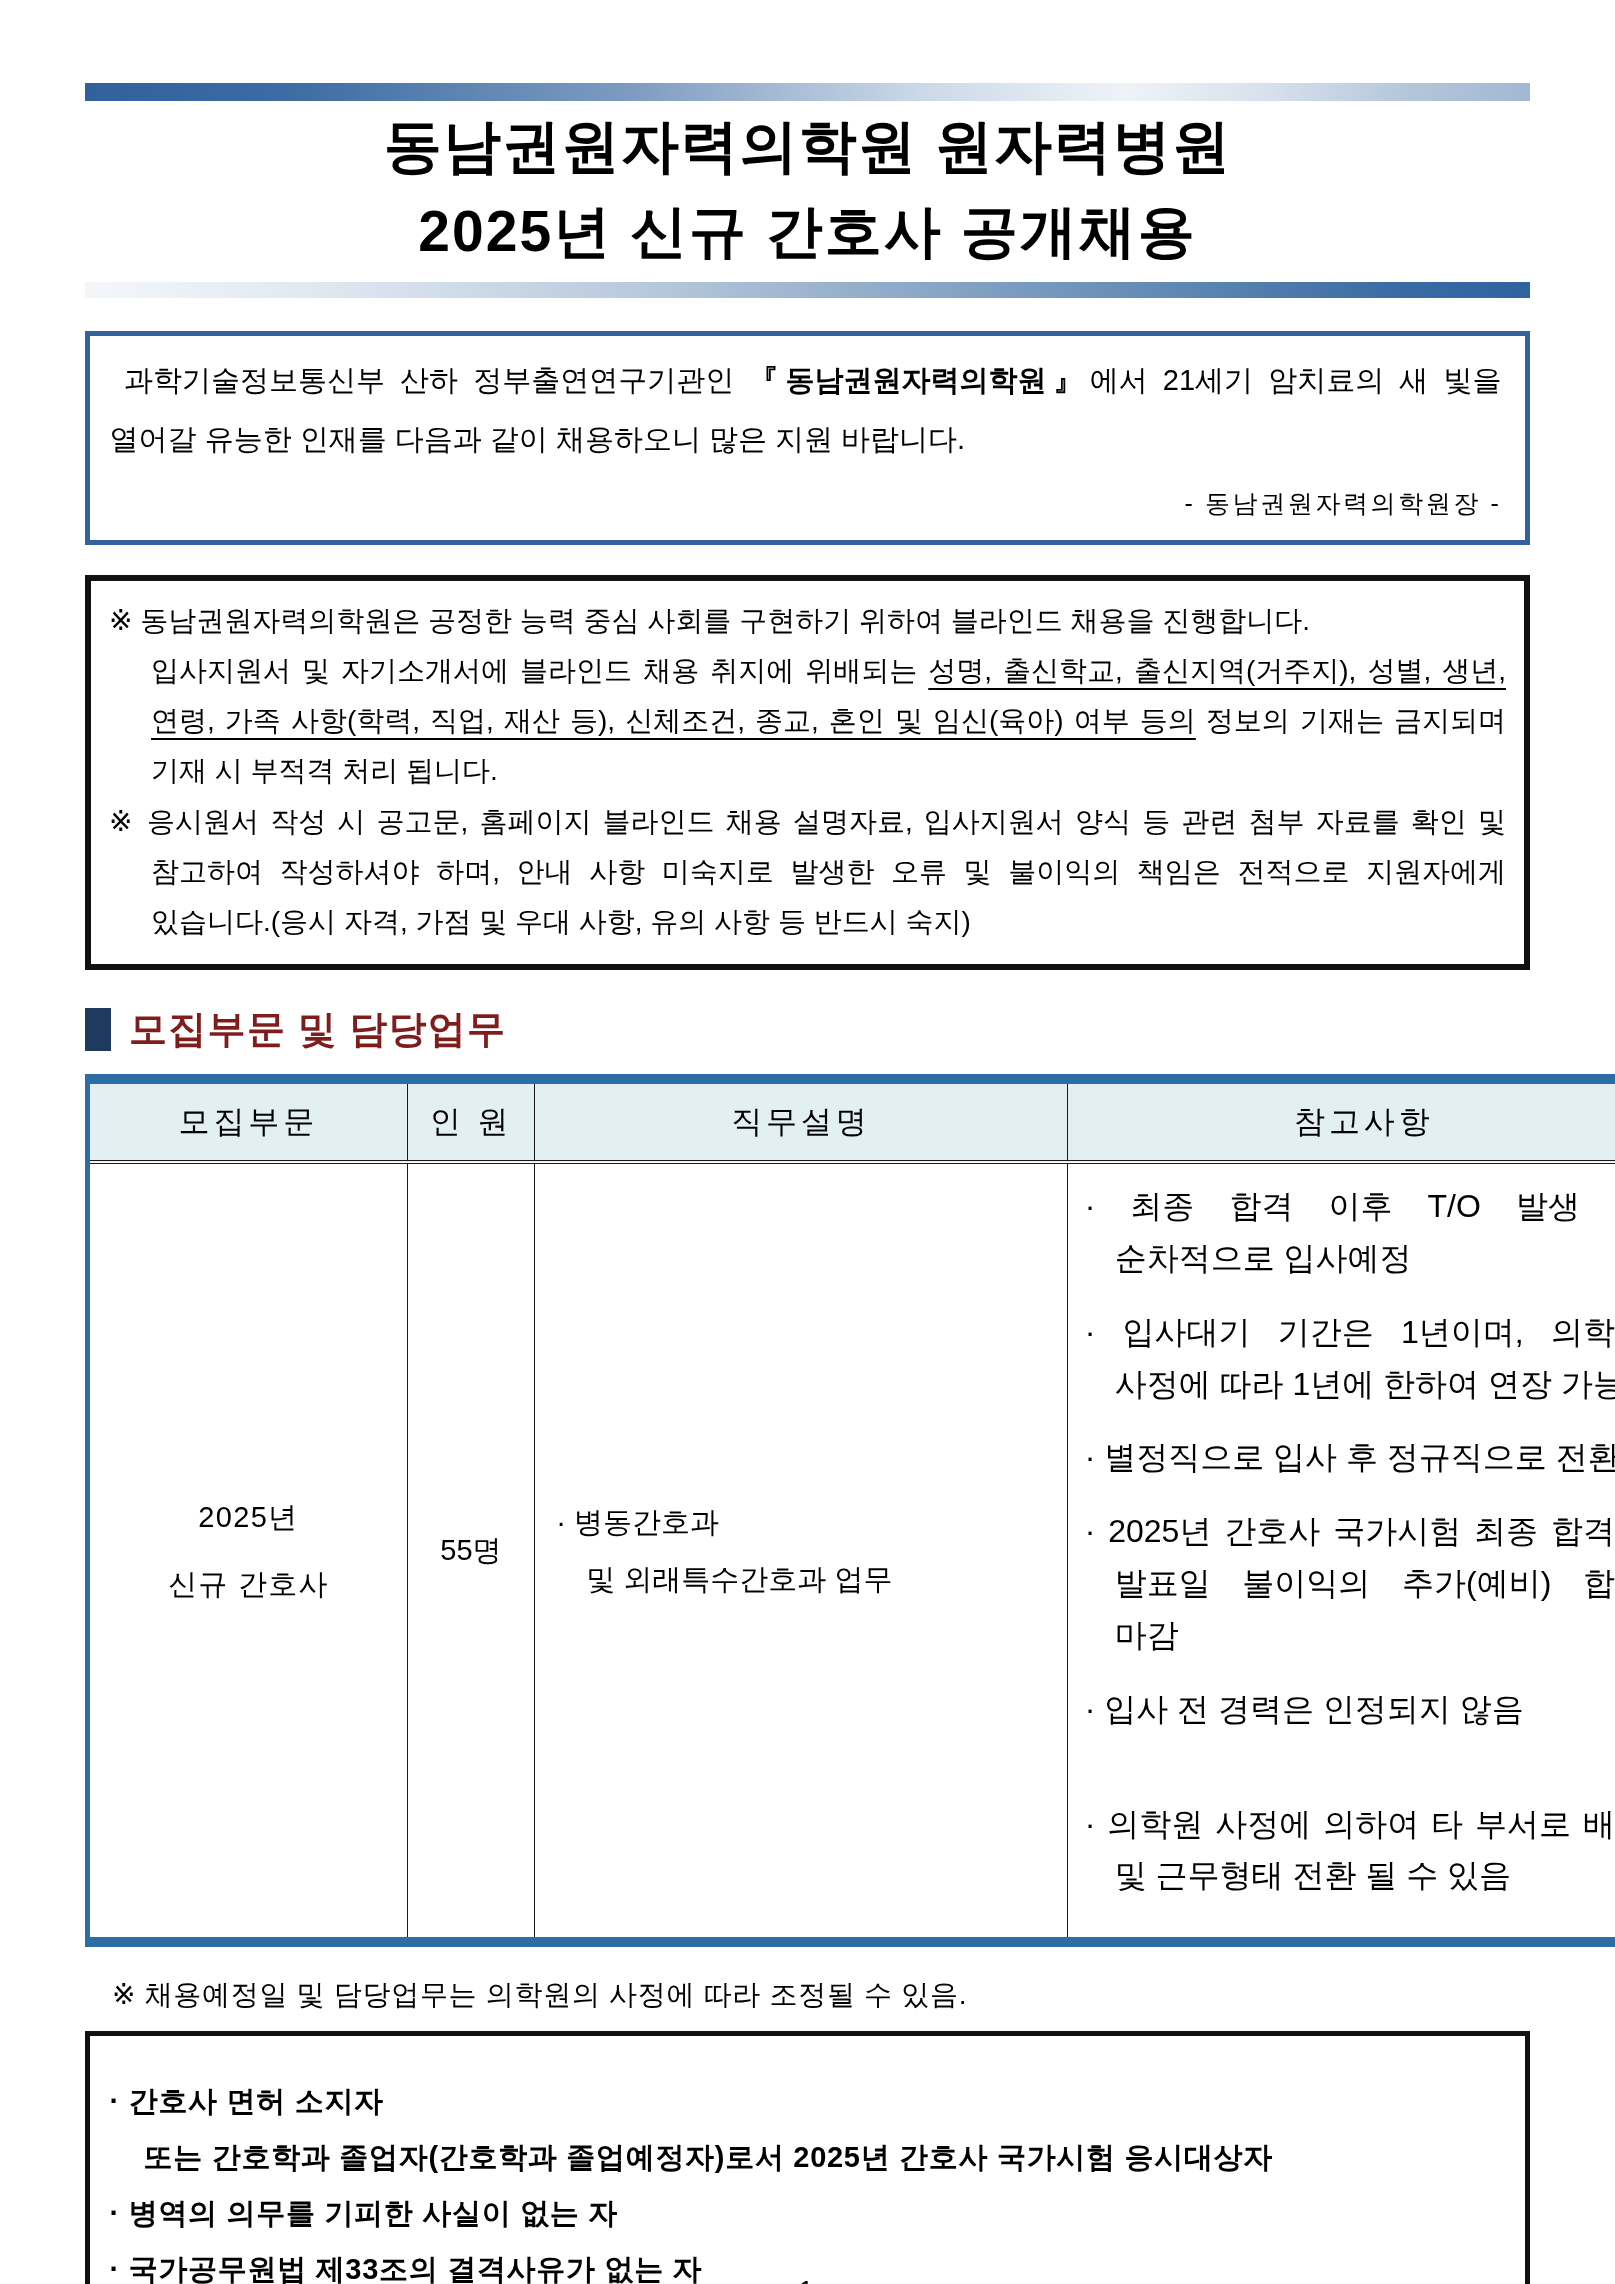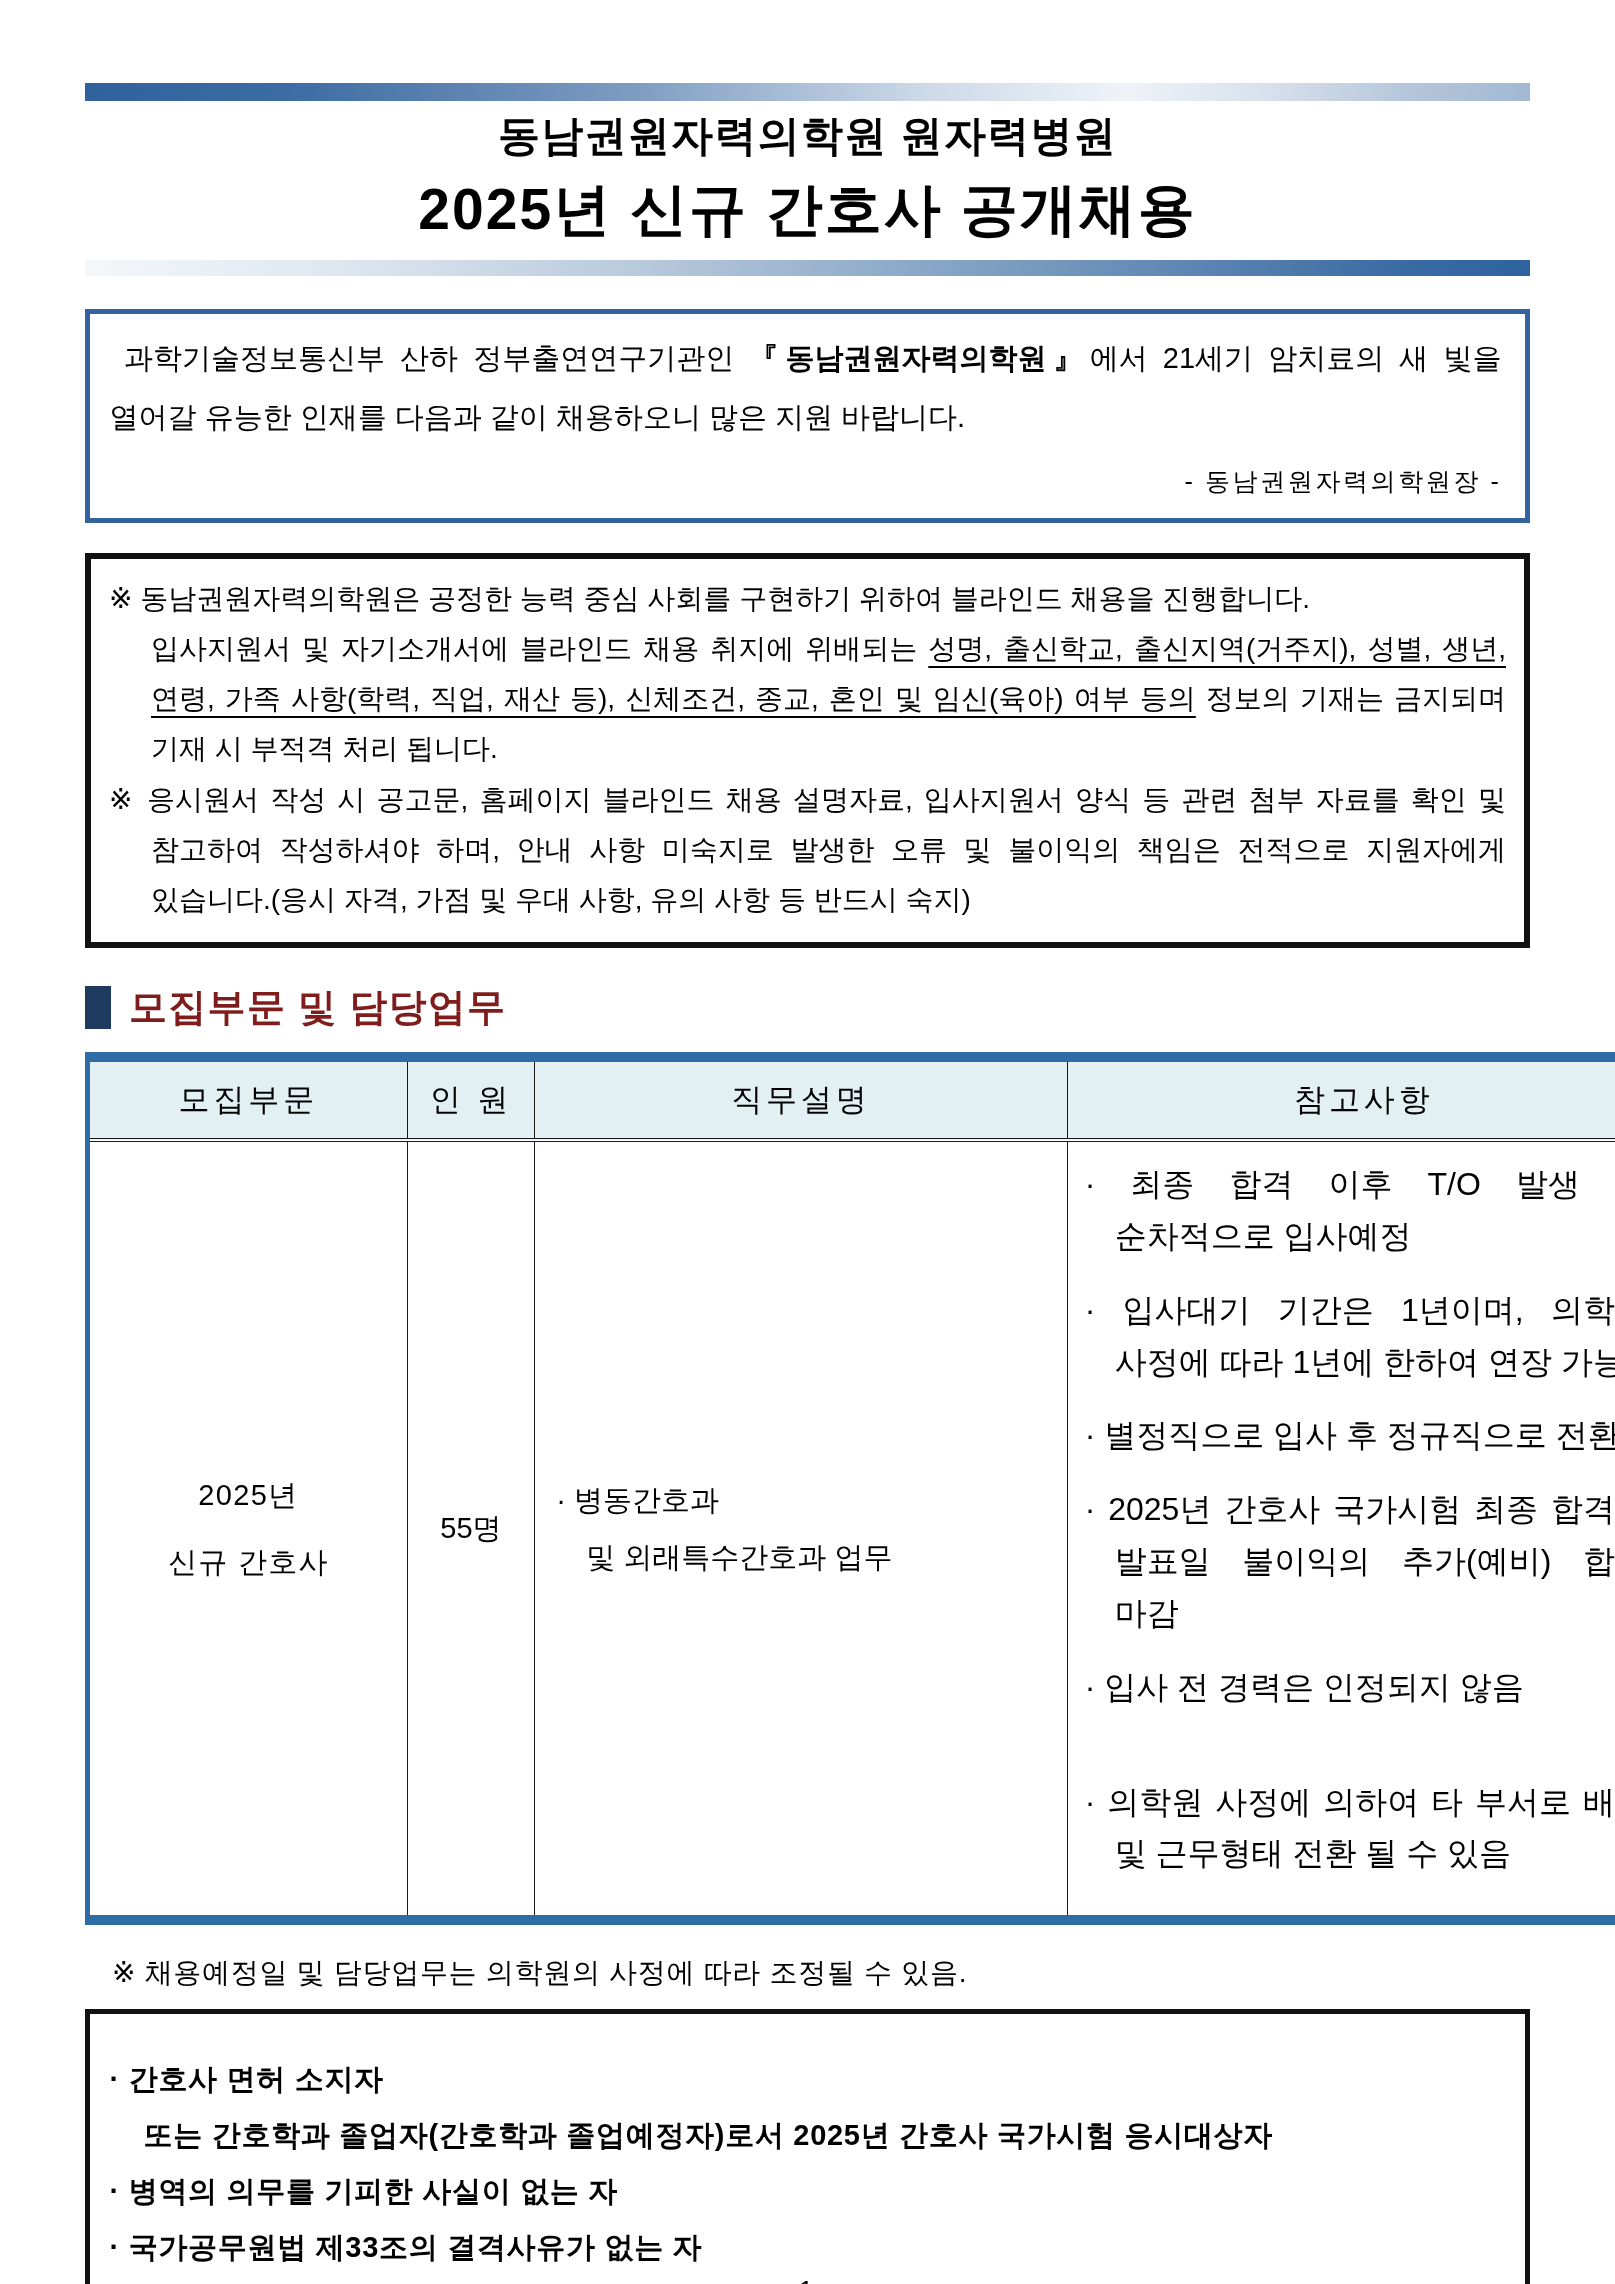--- a/index.html
+++ b/index.html
@@ -23,21 +23,21 @@
 
   
   .top-bar {
     height: 17.6px;
     margin-top: 83px;
     background: linear-gradient(90deg,#30619b 0%,#3c6ca3 14%,#7e9cc1 38%,#ccd9e8 58%,#eff3f8 72%,#d7e0ec 82%,#b3c5da 92%,#a2b8d2 100%);
   }
   .org-title {
     margin-top: 7.8px;
     text-align: center;
-    font-size: 42px;
+    font-size: 58px;
     font-weight: 700;
     letter-spacing: 1.3px;
   }
   .main-title {
     margin-top: 7.8px;
     text-align: center;
     font-size: 57px;
     font-weight: 700;
     letter-spacing: 2px;
   }

